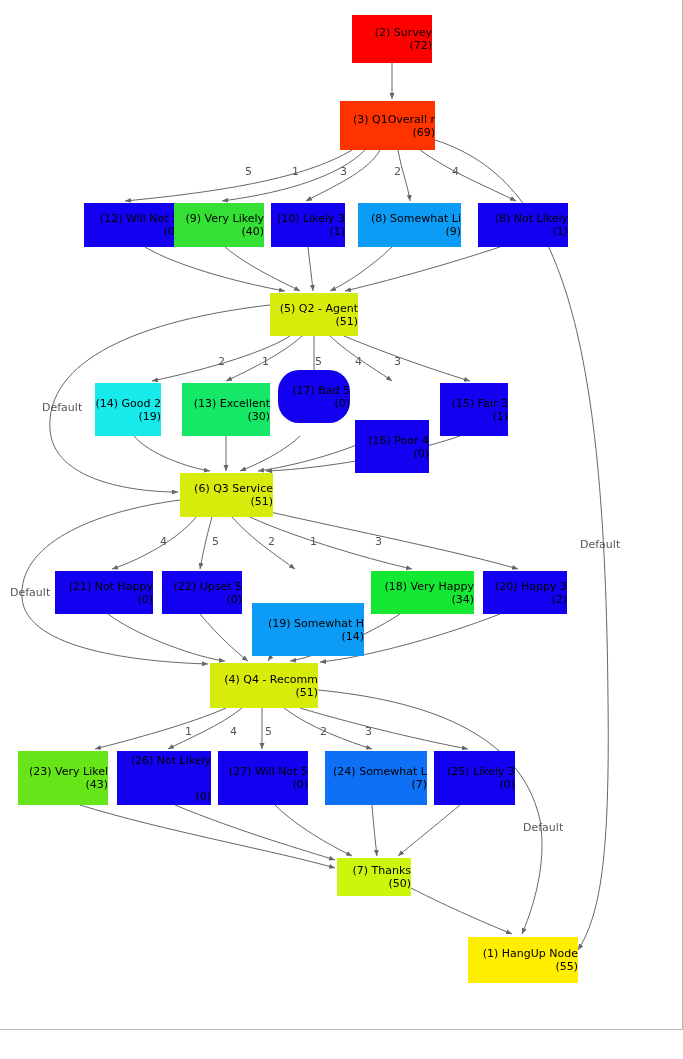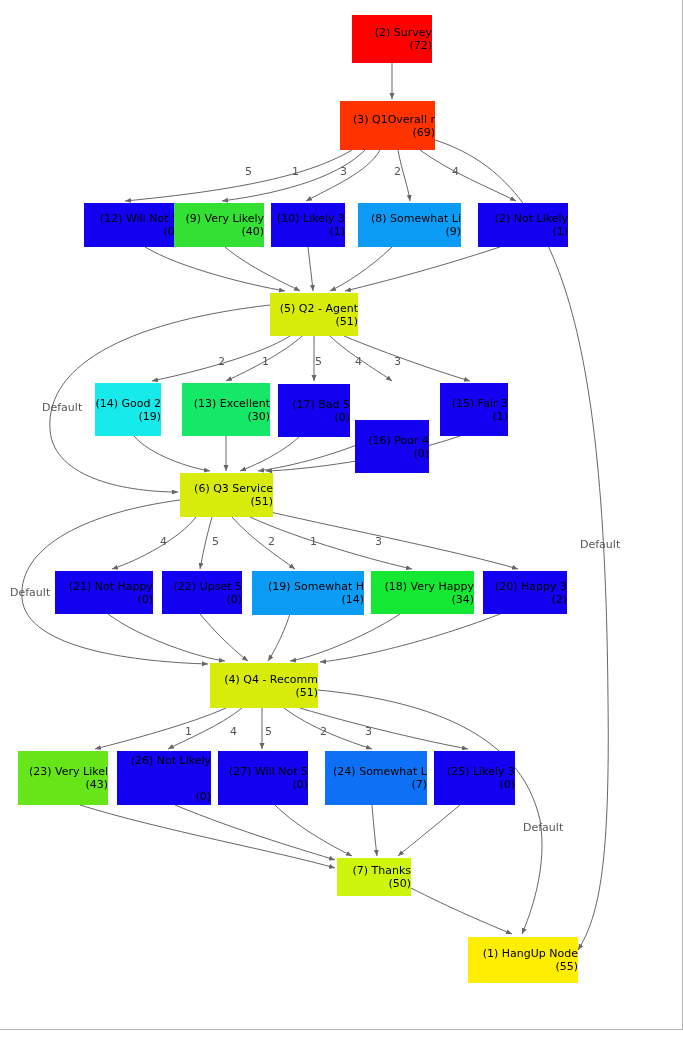--- a/index.html
+++ b/index.html
@@ -133,36 +133,36 @@
       </div>
       <div class="node" style="left: 271px; top: 203px; width: 74px; height: 44px; background: rgb(20, 0, 240);">
         <span class="nlabel">(10) Likely 3</span>
         <span class="ncount">(1)</span>
       </div>
       <div class="node" style="left: 358px; top: 203px; width: 103px; height: 44px; background: rgb(13, 156, 245);">
         <span class="nlabel">(8) Somewhat Li</span>
         <span class="ncount">(9)</span>
       </div>
       <div class="node" style="left: 478px; top: 203px; width: 90px; height: 44px; background: rgb(20, 0, 240);">
-        <span class="nlabel">(2) Not Likely</span>
+        <span class="nlabel">(8) Not Likely</span>
         <span class="ncount">(1)</span>
       </div>
       <div class="node" style="left: 270px; top: 293px; width: 88px; height: 43px; background: rgb(215, 236, 10);">
         <span class="nlabel">(5) Q2 - Agent</span>
         <span class="ncount">(51)</span>
       </div>
       <div class="node" style="left: 95px; top: 383px; width: 66px; height: 53px; background: rgb(22, 234, 234);">
         <span class="nlabel">(14) Good 2</span>
         <span class="ncount">(19)</span>
       </div>
       <div class="node" style="left: 182px; top: 383px; width: 88px; height: 53px; background: rgb(20, 232, 102);">
         <span class="nlabel">(13) Excellent</span>
         <span class="ncount">(30)</span>
       </div>
-      <div class="node" style="left: 278px; top: 384px; width: 72px; height: 53px; background: rgb(20, 0, 240);">
+      <div class="node" style="left: 278px; top: 370px; width: 72px; height: 53px; background: rgb(20, 0, 240); border-radius: 21px;">
         <span class="nlabel">(17) Bad 5</span>
         <span class="ncount">(0)</span>
       </div>
       <div class="node" style="left: 355px; top: 383px; width: 74px; height: 53px; background: rgb(20, 0, 240); margin-top: 37px;">
         <span class="nlabel">(16) Poor 4</span>
         <span class="ncount">(0)</span>
       </div>
       <div class="node" style="left: 440px; top: 383px; width: 68px; height: 53px; background: rgb(20, 0, 240);">
         <span class="nlabel">(15) Fair 3</span>
         <span class="ncount">(1)</span>
@@ -172,21 +172,21 @@
         <span class="ncount">(51)</span>
       </div>
       <div class="node" style="left: 55px; top: 571px; width: 98px; height: 43px; background: rgb(20, 0, 240);">
         <span class="nlabel">(21) Not Happy</span>
         <span class="ncount">(0)</span>
       </div>
       <div class="node" style="left: 162px; top: 571px; width: 80px; height: 43px; background: rgb(20, 0, 240);">
         <span class="nlabel">(22) Upset 5</span>
         <span class="ncount">(0)</span>
       </div>
-      <div class="node" style="left: 252px; top: 571px; width: 112px; height: 44px; background: rgb(13, 156, 245);">
+      <div class="node" style="left: 252px; top: 603px; width: 112px; height: 53px; background: rgb(13, 156, 245);">
         <span class="nlabel">(19) Somewhat H</span>
         <span class="ncount">(14)</span>
       </div>
       <div class="node" style="left: 371px; top: 571px; width: 103px; height: 43px; background: rgb(20, 232, 50);">
         <span class="nlabel">(18) Very Happy</span>
         <span class="ncount">(34)</span>
       </div>
       <div class="node" style="left: 483px; top: 571px; width: 84px; height: 43px; background: rgb(20, 0, 240);">
         <span class="nlabel">(20) Happy 3</span>
         <span class="ncount">(2)</span>

